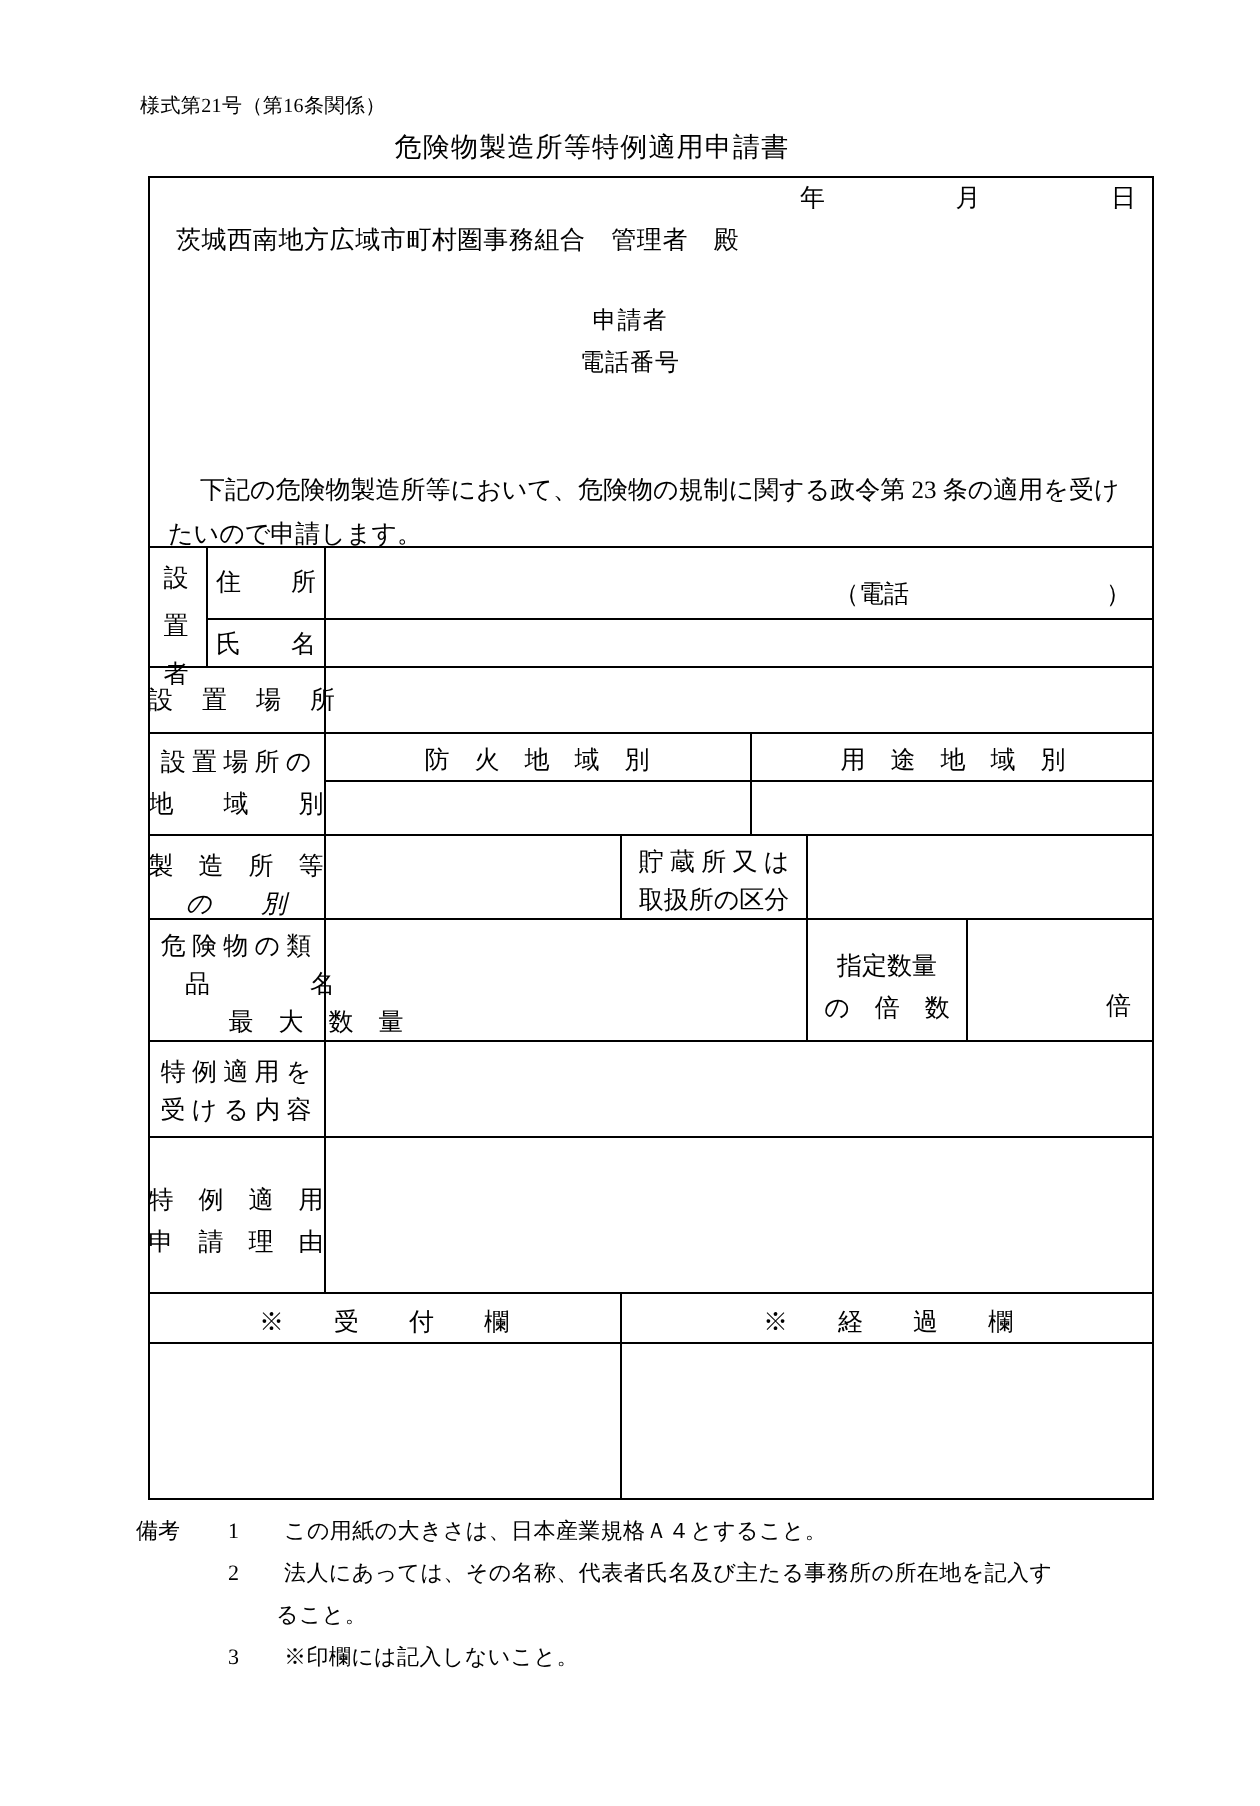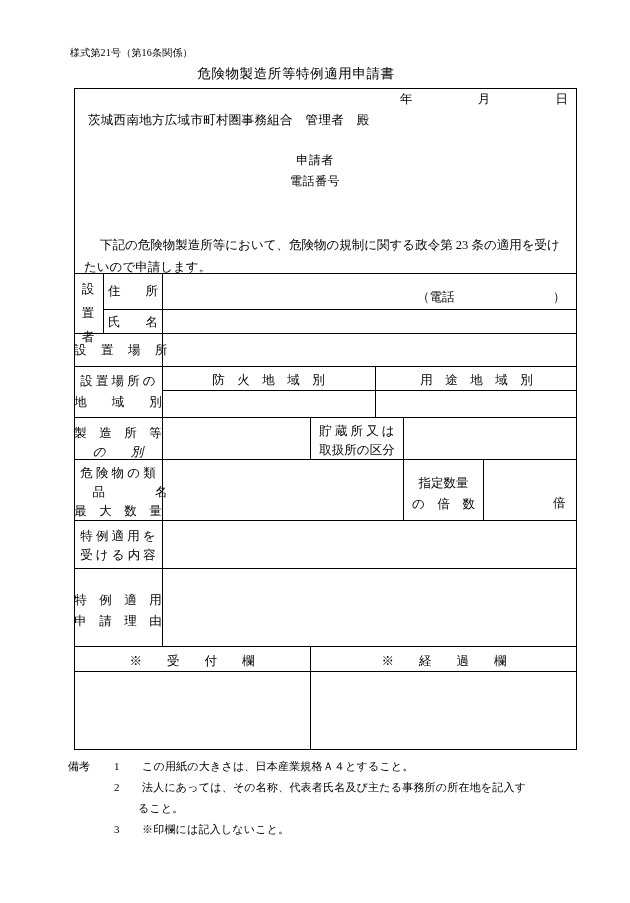--- a/index.html
+++ b/index.html
@@ -211,21 +211,21 @@
 
   <div class="lbl" style="left:74px; top:423px; width:88px;">製　造　所　等</div>
   <div class="lbl" style="left:74px; top:442px; width:88px;font-style:italic;">の　　別</div>
   <div class="t" style="left:170px; top:430px;"></div>
   <div class="lbl" style="left:311px; top:421px; width:92px;">貯 蔵 所 又 は</div>
   <div class="lbl" style="left:311px; top:440px; width:92px;">取扱所の区分</div>
   <div class="t" style="left:410px; top:430px;"></div>
 
   <div class="lbl" style="left:74px; top:463px; width:88px;">危 険 物 の 類</div>
   <div class="lbl" style="left:74px; top:482px; width:88px;margin-left:12px;">品　　　　名</div>
-  <div class="lbl" style="left:74px; top:501px; width:88px;">最　大　数　量</div>
+  <div class="lbl" style="left:74px; top:501px; width:88px;padding-left:40px;">最　大　数　量</div>
   <div class="t" style="left:170px; top:465px;"></div>
   <div class="lbl" style="left:404px; top:473px; width:79px;">指定数量</div>
   <div class="lbl" style="left:404px; top:494px; width:79px;">の　倍　数</div>
   <div class="t" style="left:489px; top:494px;"></div>
   <div class="t" style="left:553px; top:494px;">倍</div>
 
   <div class="lbl" style="left:74px; top:526px; width:88px;">特 例 適 用 を</div>
   <div class="lbl" style="left:74px; top:545px; width:88px;">受 け る 内 容</div>
   <div class="t" style="left:170px; top:528px;"></div>
 

